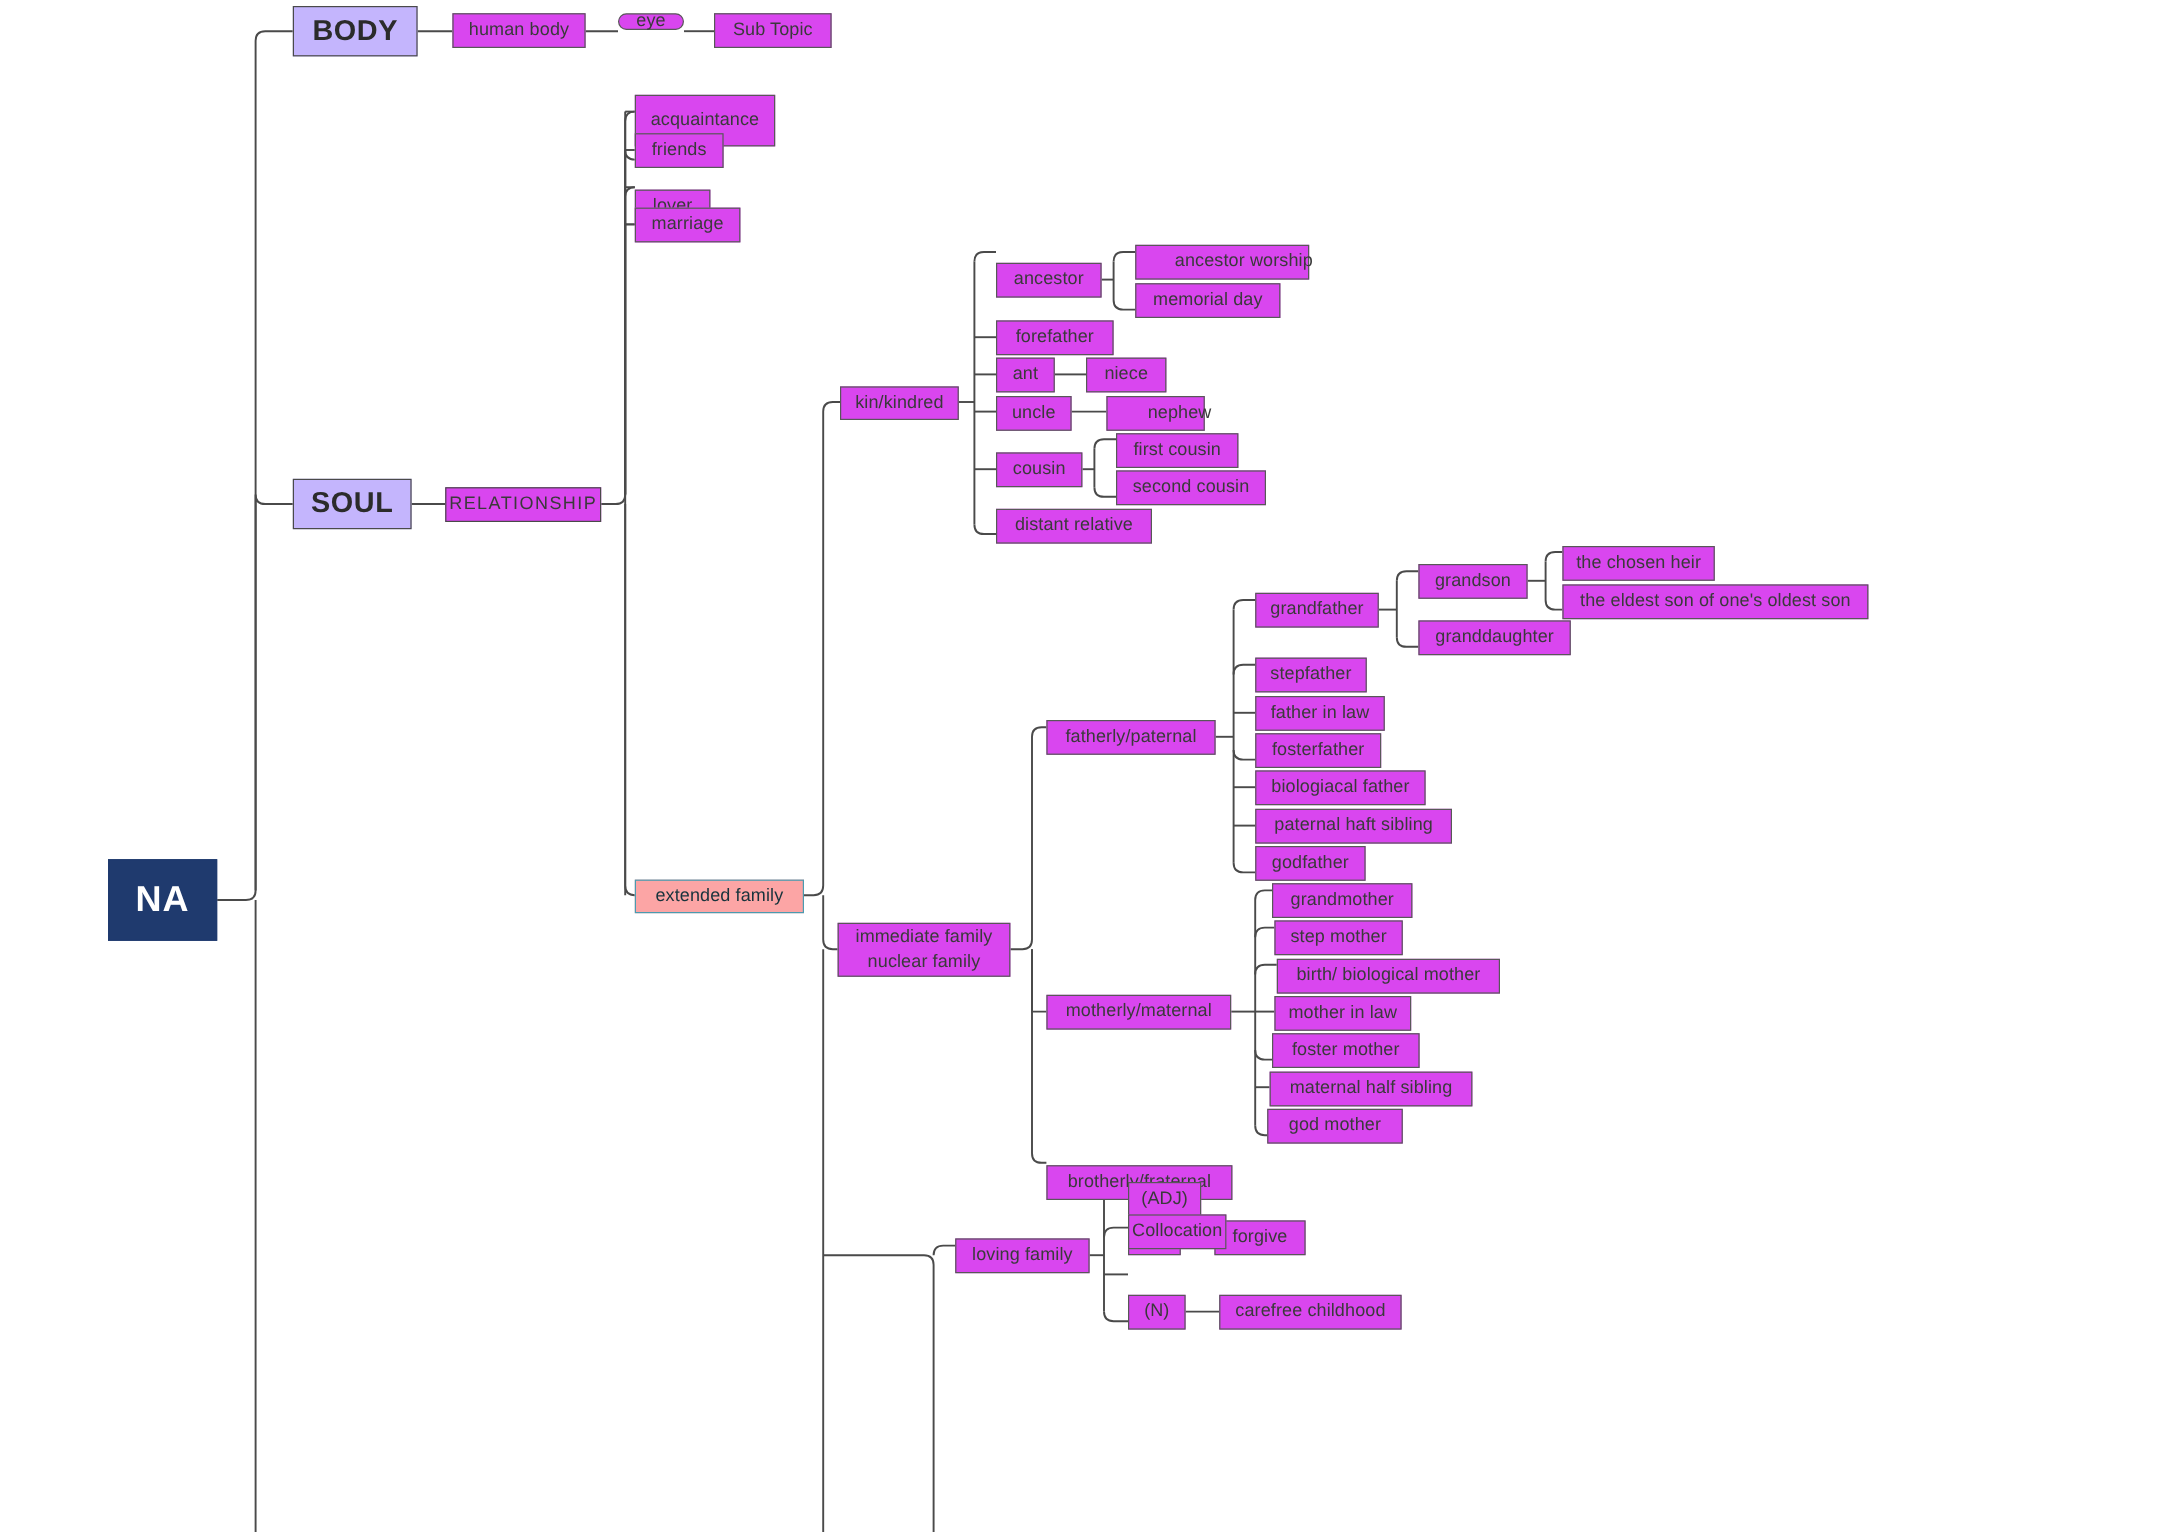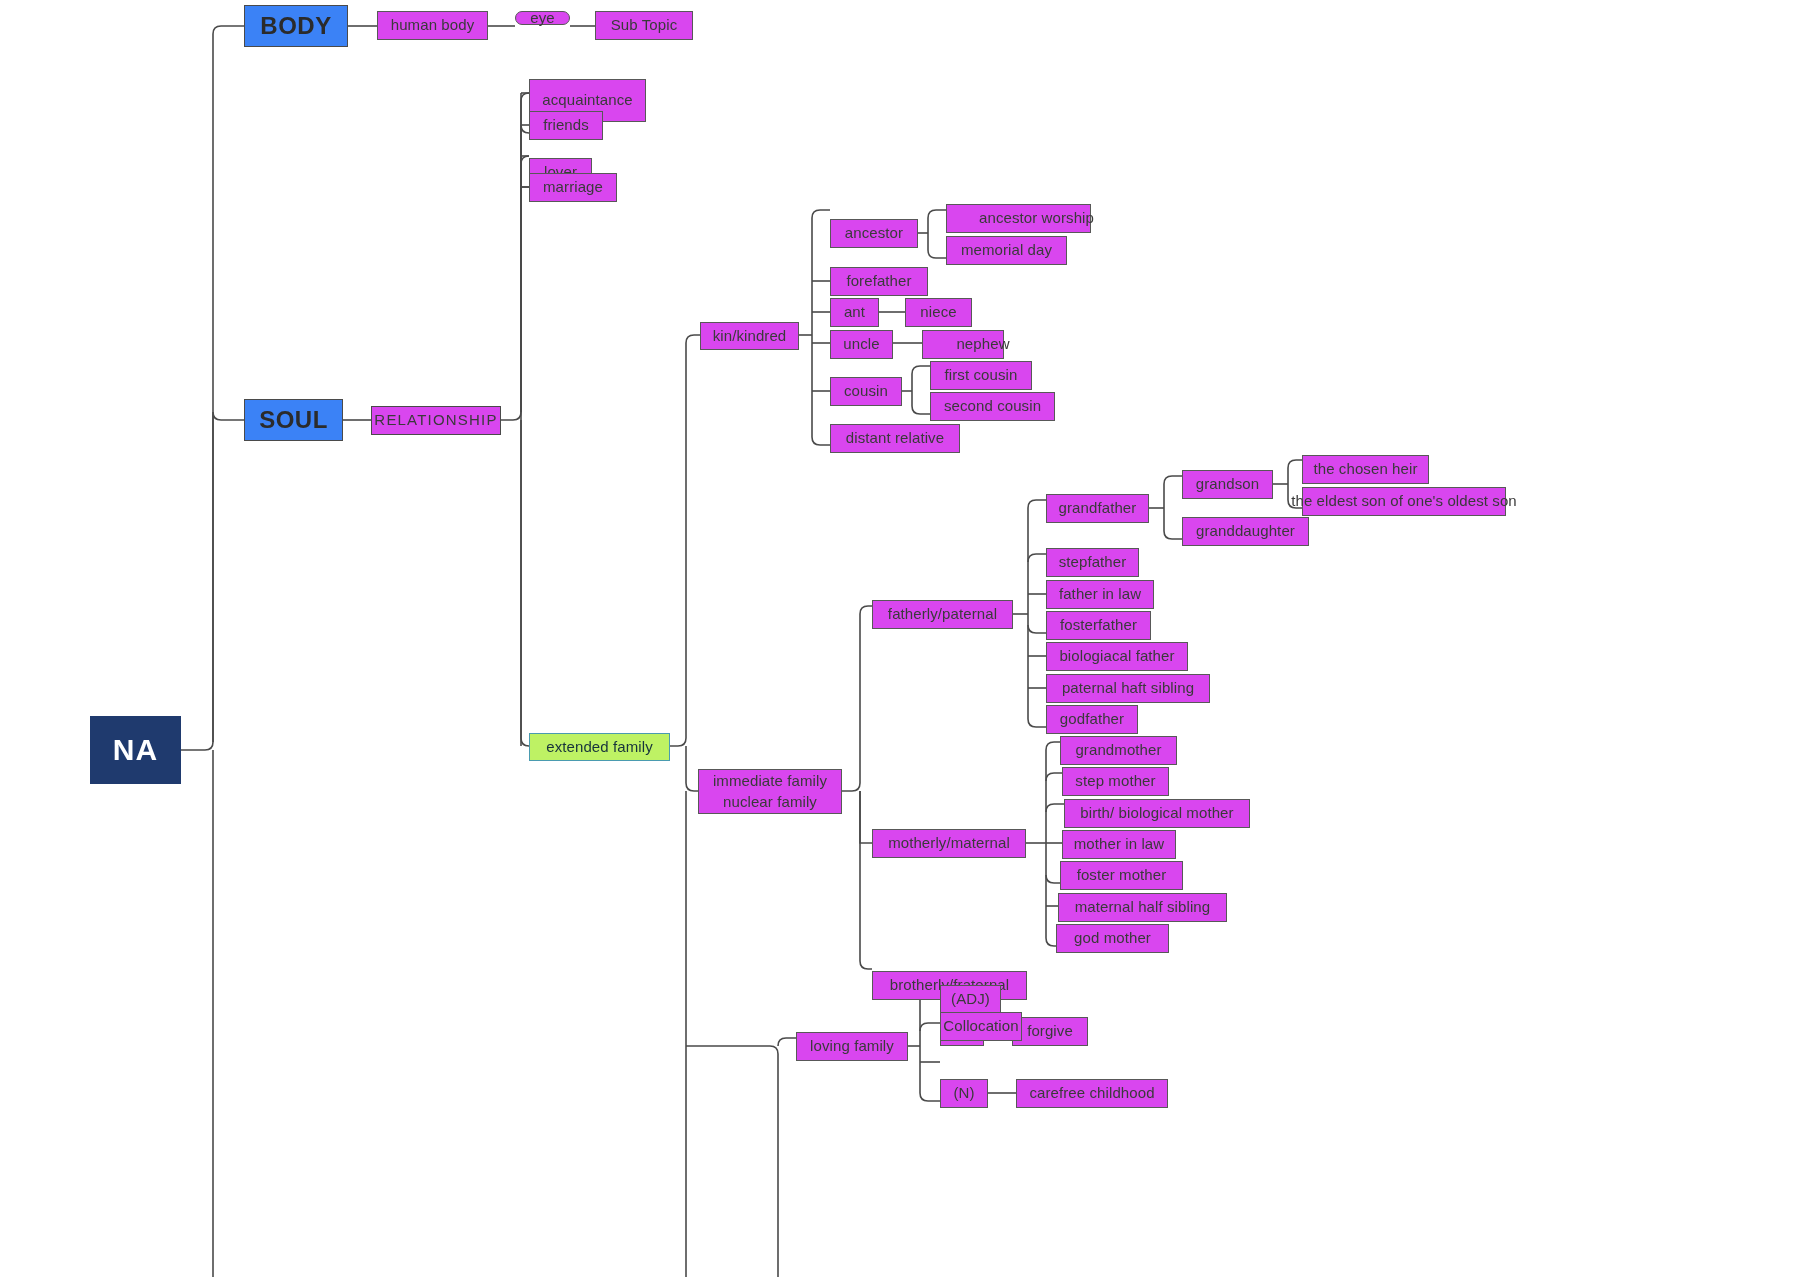--- a/index.html
+++ b/index.html
@@ -29,36 +29,36 @@
   }
   .node.root{
     background:#1f3a6e;
     border:1.5px solid #1f3a6e;
     color:#ffffff;
     font-size:30px;
     font-weight:700;
     letter-spacing:1px;
   }
   .node.level1{
-    background:#3b82f6;
+    background:#c4b5fd;
     border:1.8px solid #4a4a4a;
     font-size:24px;
     font-weight:700;
     color:#2b2b2b;
     letter-spacing:.5px;
     text-align:right;
   }
   .node.rel{
     font-size:15px;
     letter-spacing:1.2px;
     color:#3a3a3a;
     border:1.5px solid #4a4a4a;
   }
   .node.highlight{
-    background:#bef264;
+    background:#fca5a5;
     border:1.5px solid #4a9bb0;
     color:#17333c;
   }
   .node.two-line{
     line-height:1.35;
     font-size:15px;
   }
 </style>
 </head>
 <body>
@@ -256,21 +256,21 @@
   </div>
   <div class="node" style="left:1046px;top:494px;width:103px;height:29px;">
     <span>grandfather</span>
   </div>
   <div class="node" style="left:1182px;top:470px;width:91px;height:29px;">
     <span>grandson</span>
   </div>
   <div class="node" style="left:1302px;top:455px;width:127px;height:29px;">
     <span>the chosen heir</span>
   </div>
-  <div class="node" style="left:1302px;top:487px;width:204px;height:29px;">
+  <div class="node" style="left:1302px;top:487px;width:255px;height:29px;">
     <span>the eldest son of one's oldest son</span>
   </div>
   <div class="node" style="left:1182px;top:517px;width:127px;height:29px;">
     <span>granddaughter</span>
   </div>
   <div class="node" style="left:1046px;top:548px;width:93px;height:29px;">
     <span>stepfather</span>
   </div>
   <div class="node" style="left:1046px;top:580px;width:108px;height:29px;">
     <span>father in law</span>

